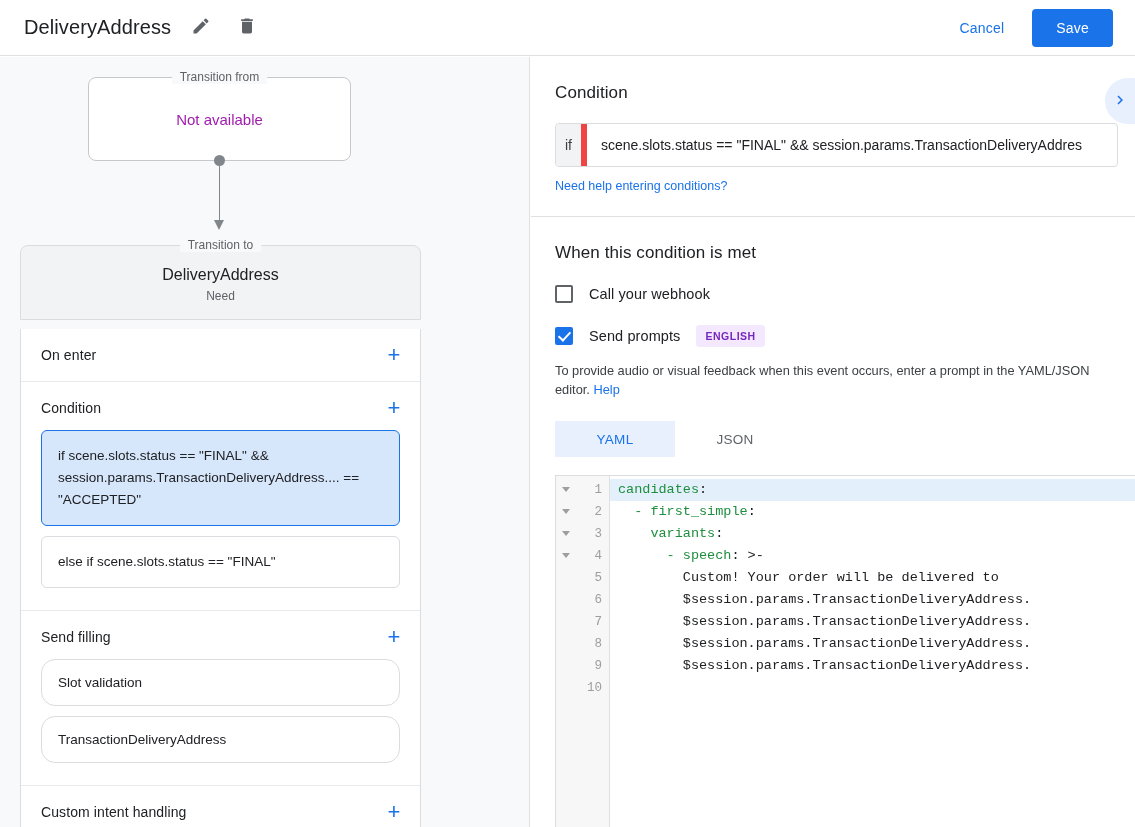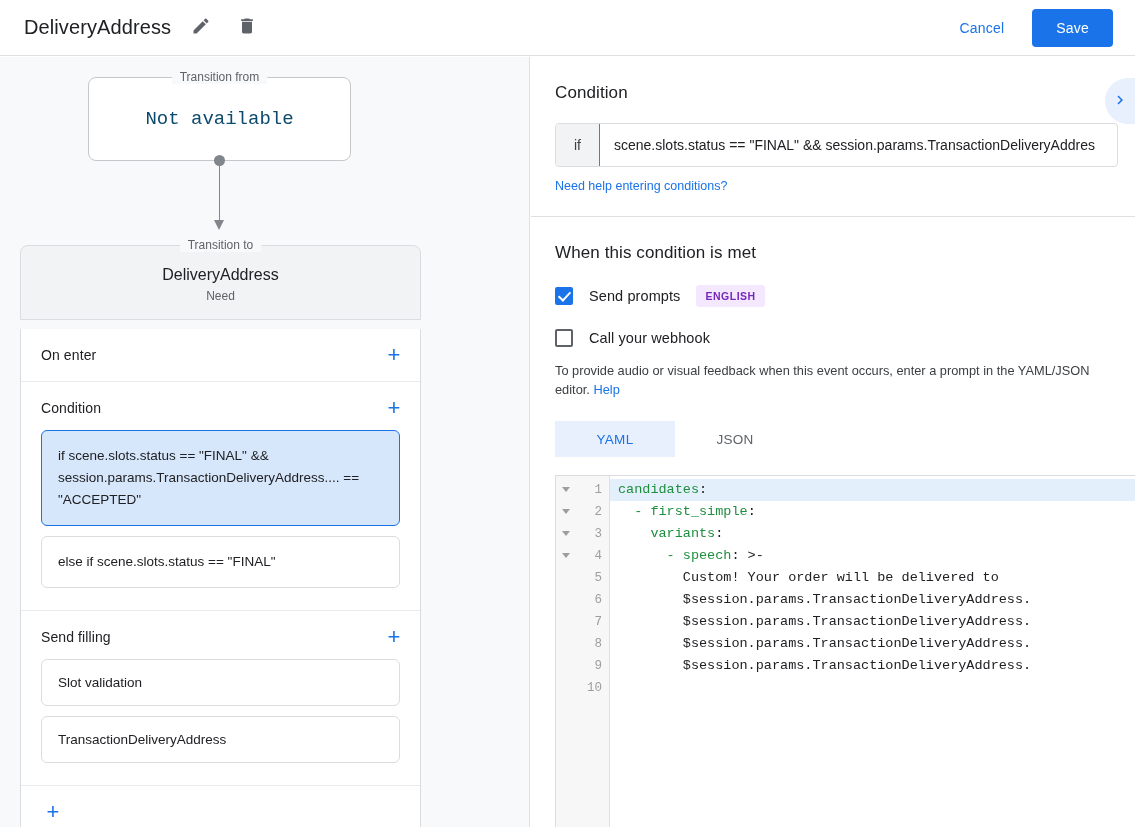--- a/index.html
+++ b/index.html
@@ -59,21 +59,21 @@
     background: #ffffff;
   }
   .fs-legend {
     position: absolute; top: -8px; left: 50%; transform: translateX(-50%);
     background: #f8f9fa; padding: 0 8px;
     font-size: 12px; color: #5f6368; white-space: nowrap;
   }
   #from-card { left: 88px; top: 20px; width: 263px; height: 84px; }
   #from-card .fs-body {
     display: flex; align-items: center; justify-content: center;
-    height: 100%; font-size: 19px; color: #0c4a6e; font-family: Liberation Mono, monospace;
+    height: 100%; font-size: 15px; color: #a21caf;
   }
   .edge { position: absolute; left: 219px; top: 103px; }
   .edge .dot {
     position: absolute; left: -5px; top: -5px;
     width: 11px; height: 11px; border-radius: 50%; background: #80868b;
   }
   .edge .line {
     position: absolute; left: -0.5px; top: 0; width: 1.5px; height: 62px;
     background: #80868b;
   }
@@ -117,21 +117,21 @@
   .cond-item {
     border: 1px solid #dadce0; border-radius: 6px;
     padding: 14px 16px; margin-bottom: 10px;
     font-size: 13.5px; color: #202124; line-height: 22px;
     background: #ffffff; cursor: pointer;
   }
   .cond-item.selected {
     background: #d7e7fb; border: 1px solid #1a73e8;
   }
   .slot-item {
-    border: 1px solid #dadce0; border-radius: 6px;
+    border: 1px solid #dadce0; border-radius: 14px;
     padding: 15px 16px; margin-bottom: 10px;
     font-size: 13.5px; color: #202124; background: #ffffff; cursor: pointer;
   }
 
   
   .right-panel {
     position: absolute; left: 531px; top: 57px;
     width: 604px; height: 770px; background: #ffffff;
   }
   .rp-cond { position: relative; padding: 26px 0 22px 24px; }
@@ -145,24 +145,24 @@
     cursor: pointer; border: none;
   }
   .expand-btn svg { fill: #1a73e8; }
 
   .cond-input-row {
     display: flex; margin-top: 20px; width: 563px; height: 44px;
     border: 1px solid #dadce0; border-radius: 4px; overflow: hidden;
     background: #ffffff;
   }
   .cond-if {
-    width: 44px; background: #f1f3f4;
+    width: 31px; background: #f1f3f4;
     display: flex; align-items: center; justify-content: center;
     font-size: 14px; color: #3c4043;
-    border-right: 1px solid #ef4444;
+    border-right: 6px solid #ef4444;
   }
   .cond-input {
     flex: 1; border: none; outline: none;
     padding: 0 10px 0 14px;
     font-size: 14px; color: #202124;
     font-family: "Liberation Sans", sans-serif;
     background: transparent;
   }
   .help-link {
     display: inline-block; margin-top: 12px;
@@ -318,20 +318,21 @@
           <div class="section-title">Send filling</div>
           <button class="plus-btn">+</button>
         </div>
         <div class="section-body">
           <div class="slot-item">Slot validation</div>
           <div class="slot-item">TransactionDeliveryAddress</div>
         </div>
       </div>
       <div class="section">
         <div class="section-head">
+          <div class="section-title">Custom intent handling</div>
           <button class="plus-btn">+</button>
         </div>
       </div>
     </div>
 
 </div>
 
 <div class="right-panel">
 
   <div class="rp-cond">
@@ -352,28 +353,28 @@
 
     <a class="help-link">Need help entering conditions?</a>
   </div>
 
   <div class="rp-divider"></div>
 
   <div class="rp-met">
     <div class="rp-heading">When this condition is met</div>
 
     <div class="check-row">
+      <div class="cbox" id="cb-webhook"></div>
+      <div class="check-label">Call your webhook</div>
+    </div>
+
+    <div class="check-row">
       <div class="cbox checked" id="cb-prompts"></div>
       <div class="check-label">Send prompts</div>
       <div class="lang-badge">ENGLISH</div>
-    </div>
-
-    <div class="check-row">
-      <div class="cbox" id="cb-webhook"></div>
-      <div class="check-label">Call your webhook</div>
     </div>
 
     <div class="help-text">
       <span>To provide audio or visual feedback when this event occurs, enter a prompt in the YAML/JSON editor.</span>
       <a>Help</a>
     </div>
 
     <div class="tabs" id="format-tabs">
         <div class="tab active">YAML</div>
         <div class="tab">JSON</div>

